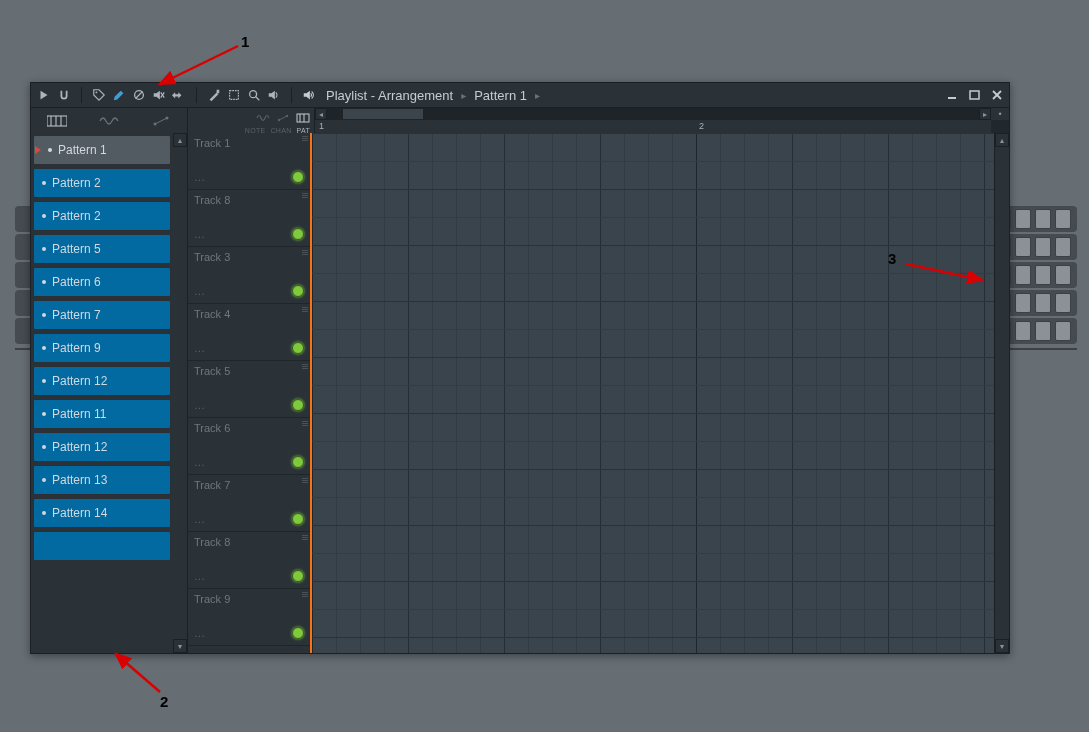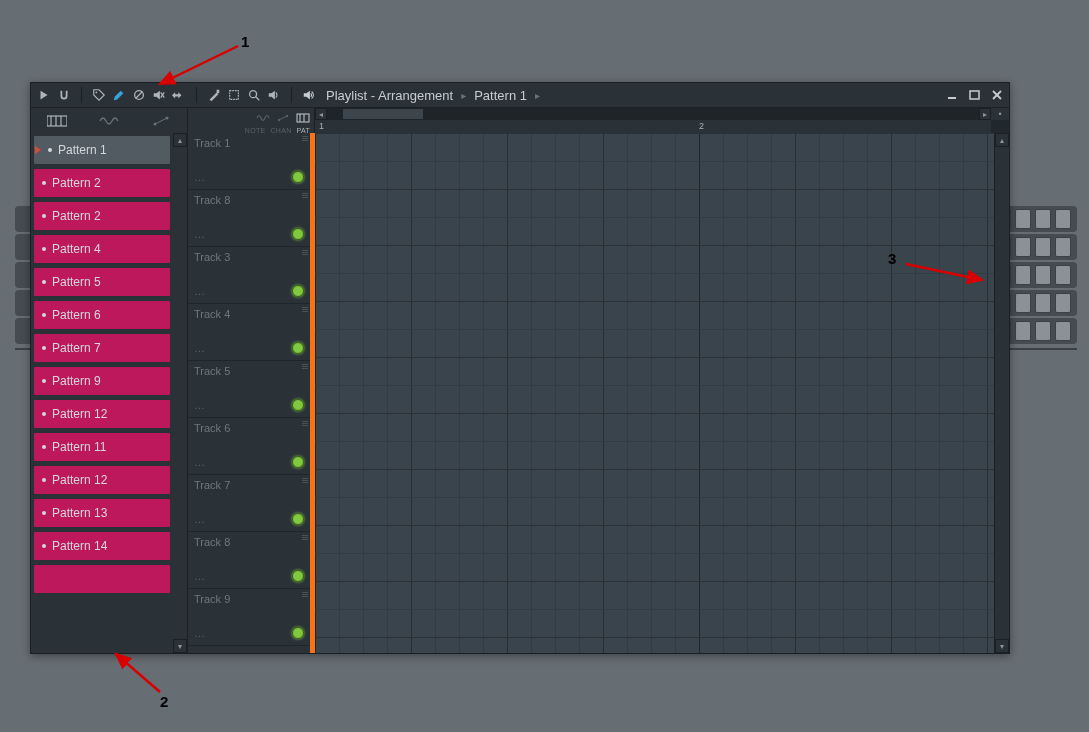--- a/index.html
+++ b/index.html
@@ -30,26 +30,26 @@
   .hscroll .arrow{width:12px;height:12px;background:#2a3238;border:1px solid #1a2025;box-sizing:border-box;display:flex;align-items:center;justify-content:center;color:#8d9499;font-size:8px;}
   .hscroll .thumb{position:absolute;left:28px;top:1px;width:80px;height:10px;background:#3c454c;}
   .row2-corner{position:absolute;right:0;top:0;width:18px;height:12px;background:#2a3238;border-left:1px solid #1a2025;display:flex;align-items:center;justify-content:center;color:#8d9499;font-size:9px;}
   .ruler{position:absolute;left:0;right:18px;top:12px;height:14px;background:#2a3238;}
   .ruler .num{position:absolute;top:1px;font-size:9px;color:#aab0b5;}
   
   .body{position:absolute;left:0;right:0;top:50px;bottom:0;display:flex;}
   .pattern-col{width:156px;background:#2a3238;border-right:1px solid #1a2025;position:relative;}
   .pattern-scrollbtn{position:absolute;right:0;width:14px;height:14px;background:#2a3238;border:1px solid #1a2025;box-sizing:border-box;display:flex;align-items:center;justify-content:center;color:#8d9499;font-size:8px;}
   .pattern-list{position:absolute;left:2px;right:16px;top:2px;bottom:16px;overflow:hidden;}
-  .pitem{height:28px;margin-bottom:3px;background:#be185d;border:1px solid #2a3035;border-radius:2px;display:flex;align-items:center;padding-left:8px;color:#d3d8dc;font-size:12px;position:relative;cursor:pointer;}
+  .pitem{height:28px;margin-bottom:3px;background:#0369a1;border:1px solid #2a3035;border-radius:2px;display:flex;align-items:center;padding-left:8px;color:#d3d8dc;font-size:12px;position:relative;cursor:pointer;}
   .pitem.selected{background:#525a62;}
   .pitem .bullet{width:4px;height:4px;background:#d3d8dc;border-radius:50%;margin-right:6px;}
   .pitem .tri{position:absolute;left:1px;width:0;height:0;border-top:4px solid transparent;border-bottom:4px solid transparent;border-left:6px solid #d94a3a;}
   
-  .track-col{width:122px;background:#2a3238;border-right:5px solid #f97316;position:relative;}
+  .track-col{width:122px;background:#2a3238;border-right:2px solid #f97316;position:relative;}
   .track-list{position:absolute;left:0;right:0;top:0;bottom:0;}
   .trow{height:56px;border-bottom:1px solid #1f262b;position:relative;}
   .trow .tname{position:absolute;left:6px;top:4px;font-size:11px;color:#6f777d;}
   .trow .dots{position:absolute;left:6px;bottom:6px;font-size:11px;color:#5a6268;letter-spacing:2px;}
   .trow .mark{position:absolute;right:6px;bottom:6px;width:10px;height:10px;border-radius:50%;background:#7fc93f;border:1px solid #3a5a1a;box-shadow:0 0 3px #7fc93f;}
   .trow .rsz{position:absolute;right:1px;top:2px;width:10px;height:10px;}
   .trow .rsz::before{content:"";position:absolute;right:1px;top:1px;width:6px;height:1px;background:#4a5258;box-shadow:0 2px 0 #4a5258,0 4px 0 #4a5258;}
   
   .grid-col{flex:1;position:relative;}
   .grid{position:absolute;left:0;right:14px;top:0;bottom:0;background:#3a444c;overflow:hidden;}
@@ -286,24 +286,20 @@
             <span class="bullet"></span>
             <span>Pattern 1</span>
           </div>
           <div class="pitem">
             <span class="bullet"></span>
             <span>Pattern 2</span>
           </div>
           <div class="pitem">
             <span class="bullet"></span>
             <span>Pattern 2</span>
-          </div>
-          <div class="pitem">
-            <span class="bullet"></span>
-            <span>Pattern 4</span>
           </div>
           <div class="pitem">
             <span class="bullet"></span>
             <span>Pattern 5</span>
           </div>
           <div class="pitem">
             <span class="bullet"></span>
             <span>Pattern 6</span>
           </div>
           <div class="pitem">

